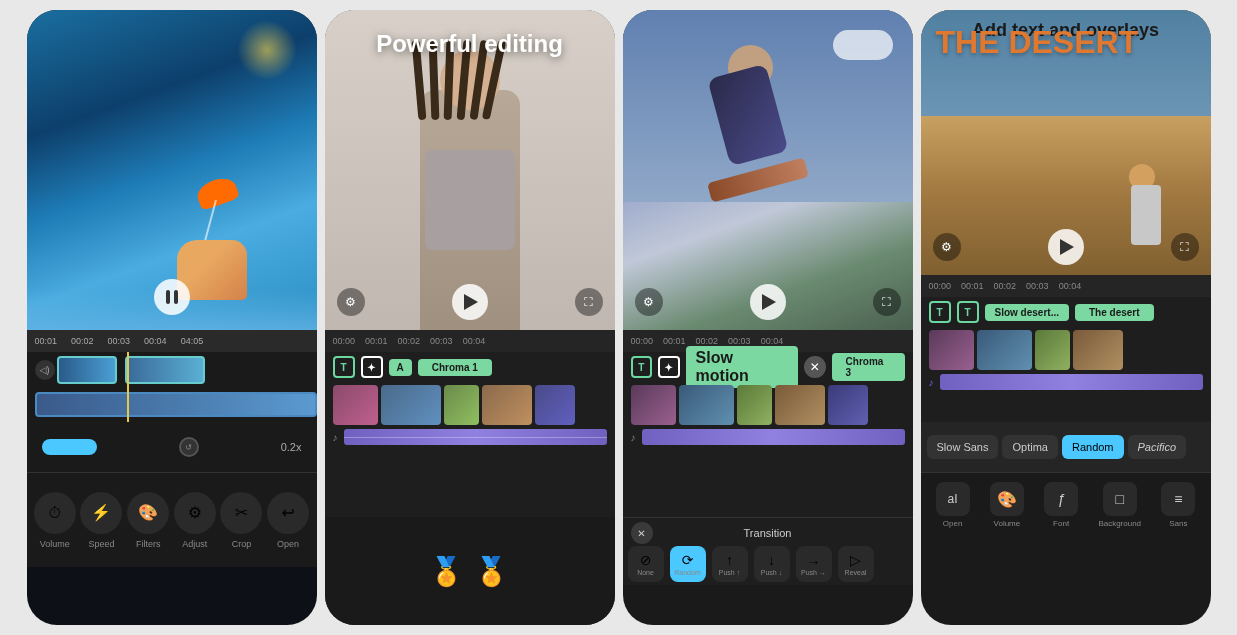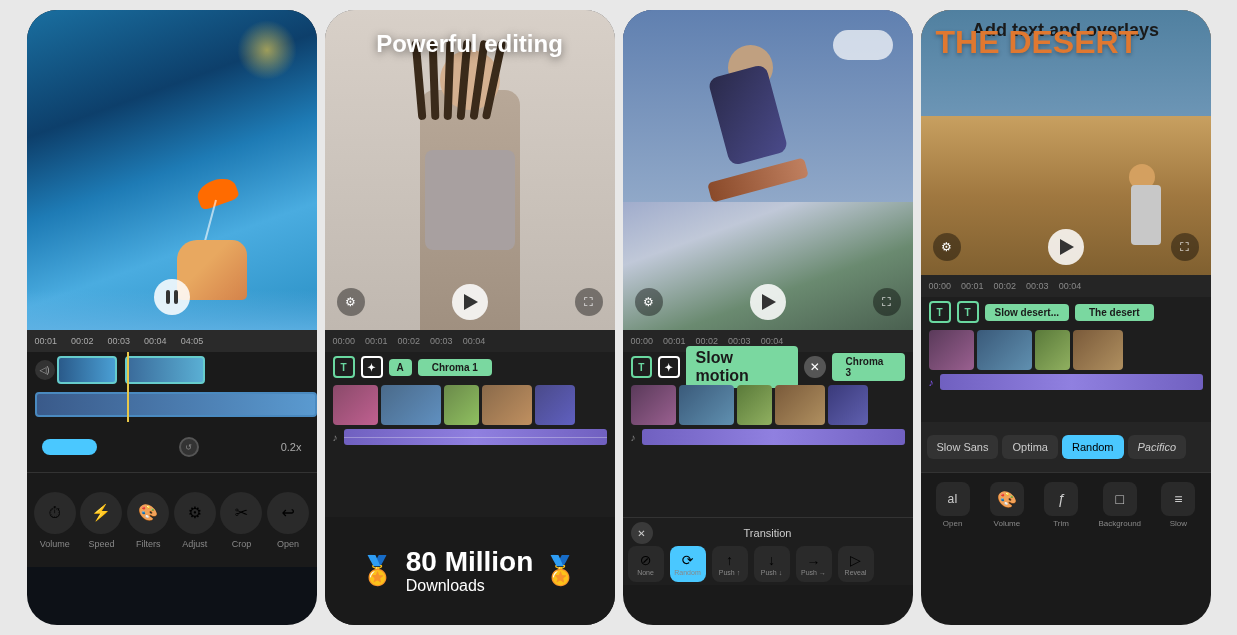--- a/index.html
+++ b/index.html
@@ -1137,24 +1137,20 @@
       <div class="vol-row">
         <span class="vol-icon2">♪</span>
         <div class="audio-wave">
           <div class="wave-line"></div>
         </div>
       </div>
     </div>
     <div class="bottom-badge">
       <div class="laurel-row">
         <span class="laurel">🏅</span>
-        <div>
-          <div class="million-text">80 Million</div>
-          <div class="downloads-text">Downloads</div>
-        </div>
         <span class="laurel">🏅</span>
       </div>
     </div>
   </div>
 
   <div class="phone-screen screen3">
     <div class="video-area">
       <div class="video-bg">
         <div class="sky-bg"></div>
         <div class="cloud1"></div>
@@ -1301,26 +1297,26 @@
       <div class="tool-item">
         <div class="tool-icon-box" style="font-size:12px; color:#ccc;">aI</div>
         <span class="tool-label">Open</span>
       </div>
       <div class="tool-item">
         <div class="tool-icon-box" style="font-size:16px;">🎨</div>
         <span class="tool-label">Volume</span>
       </div>
       <div class="tool-item">
         <div class="tool-icon-box" style="font-size:14px; color:#ccc; font-style:italic;">ƒ</div>
-        <span class="tool-label">Trim</span>
+        <span class="tool-label">Font</span>
       </div>
       <div class="tool-item">
         <div class="tool-icon-box" style="font-size:14px; color:#ccc;">□</div>
         <span class="tool-label">Background</span>
       </div>
       <div class="tool-item">
         <div class="tool-icon-box" style="font-size:14px; color:#ccc;">≡</div>
-        <span class="tool-label">Slow</span>
+        <span class="tool-label">Sans</span>
       </div>
     </div>
   </div>
 
 </div>
 
 </body></html>

